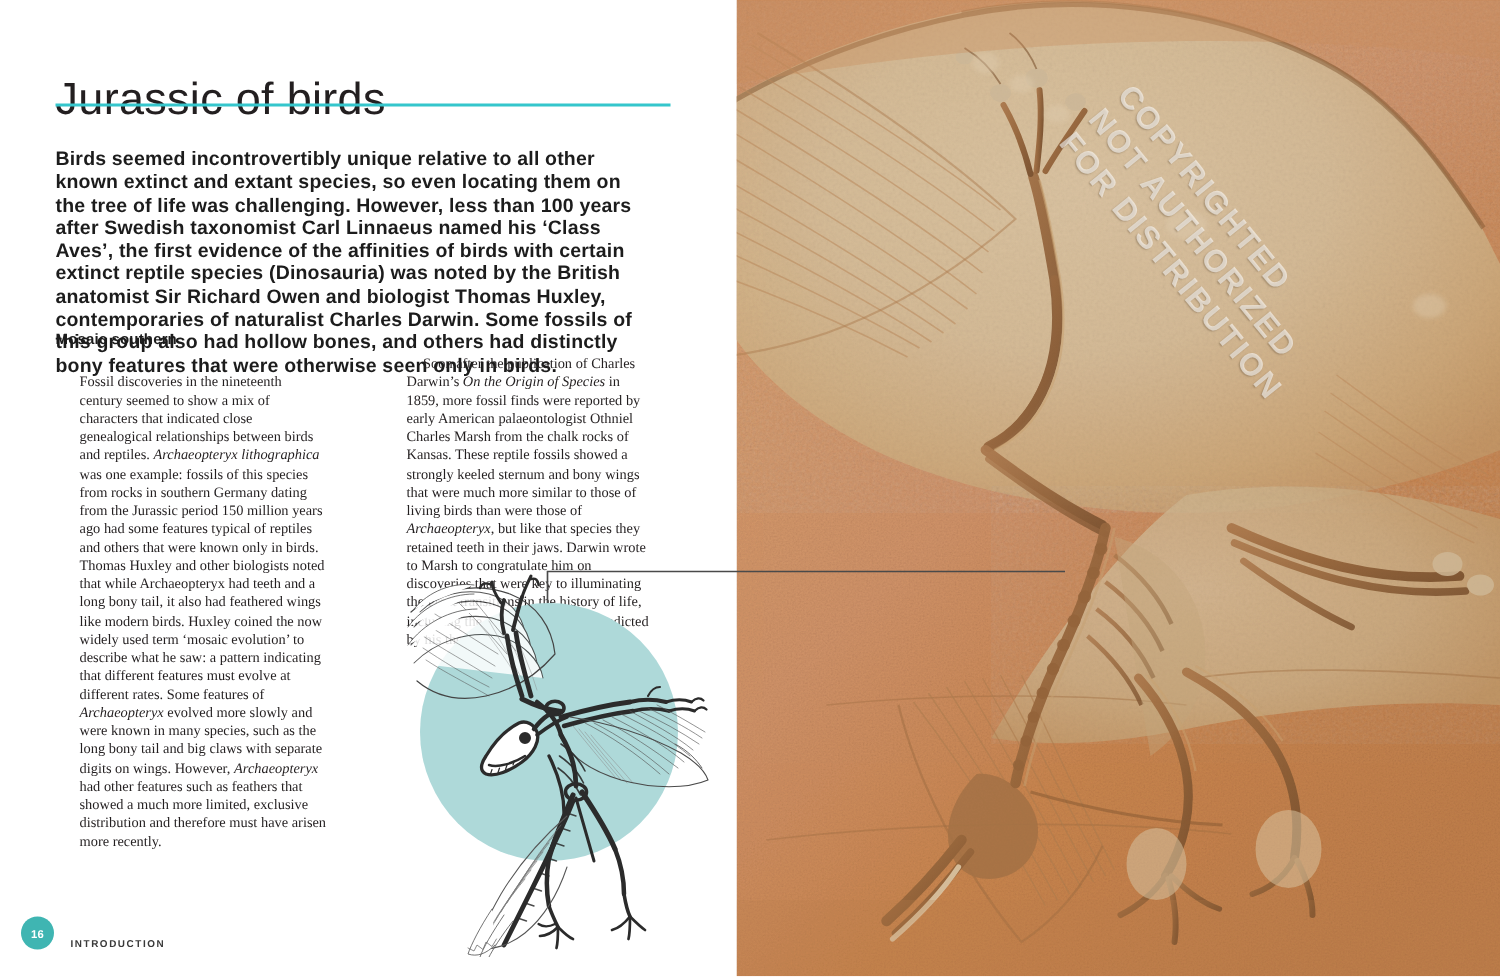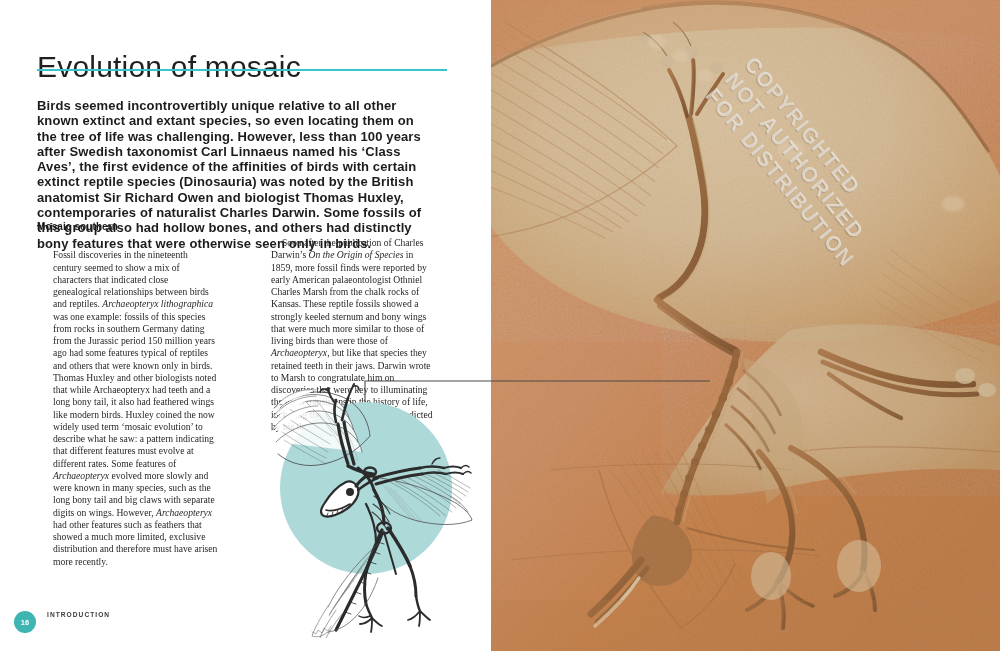--- a/index.html
+++ b/index.html
@@ -121,21 +121,21 @@
     position: relative;
     top: -0.5px;
   }
 
   
   #footer {
     position: absolute;
     left: 14px;
     top: 611px;
     display: flex;
-    align-items: flex-start;
+    align-items: flex-end;
     gap: 11px;
   }
   #page-number-badge {
     width: 22px;
     height: 22px;
     border-radius: 50%;
     background: #3fb5b2;
     color: #ffffff;
     display: flex;
     align-items: center;
@@ -220,21 +220,21 @@
   }
   .wm-line { display: block; }
 </style>
 </head>
 <body>
 
 <div id="page">
 
   <div id="left-page">
 
-    <h1 id="page-title">Evolution of mosaic</h1>
+    <h1 id="page-title">Jurassic of birds</h1>
     <div id="title-rule"></div>
 
     <p id="intro-paragraph">Birds seemed incontrovertibly unique relative to all other known extinct and extant species, so even locating them on the tree of life was challenging. However, less than 100 years after Swedish taxonomist Carl Linnaeus named his ‘Class Aves’, the first evidence of the affinities of birds with certain extinct reptile species (Dinosauria) was noted by the British anatomist Sir Richard Owen and biologist Thomas Huxley, contemporaries of naturalist Charles Darwin. Some fossils of this group also had hollow bones, and others had distinctly bony features that were otherwise seen only in birds.</p>
 
     <div id="body-columns">
 
       <div class="col" id="col-left">
         <div class="col-heading">Mosaic southern</div>
         <p><span>Fossil discoveries in the nineteenth century seemed to show a mix of characters that indicated close genealogical relationships between birds and reptiles. </span><i>Archaeopteryx lithographica</i><span> was one example: fossils of this species from rocks in southern Germany dating from the Jurassic period 150 million years ago had some features typical of reptiles and others that were known only in birds. Thomas Huxley and other biologists noted that while Archaeopteryx had teeth and a long bony tail, it also had feathered wings like modern birds. Huxley coined the now widely used term ‘mosaic evolution’ to describe what he saw: a pattern indicating that different features must evolve at different rates. Some features of </span><i>Archaeopteryx</i><span> evolved more slowly and were known in many species, such as the long bony tail and big claws with separate digits on wings. However, </span><i>Archaeopteryx</i><span> had other features such as feathers that showed a much more limited, exclusive distribution and therefore must have arisen more recently.</span></p>
       </div>

